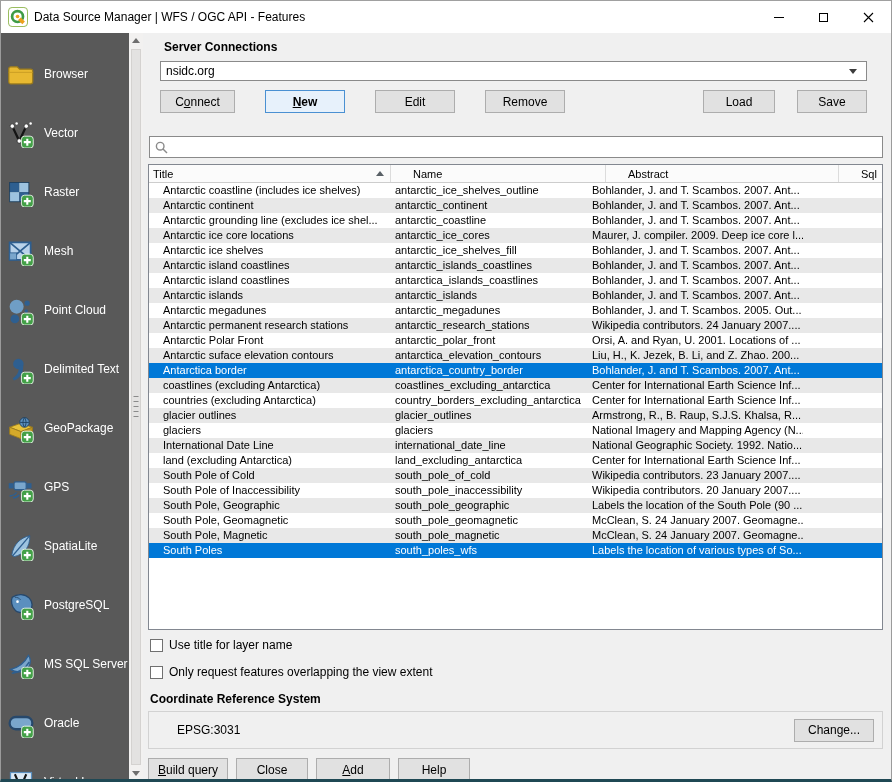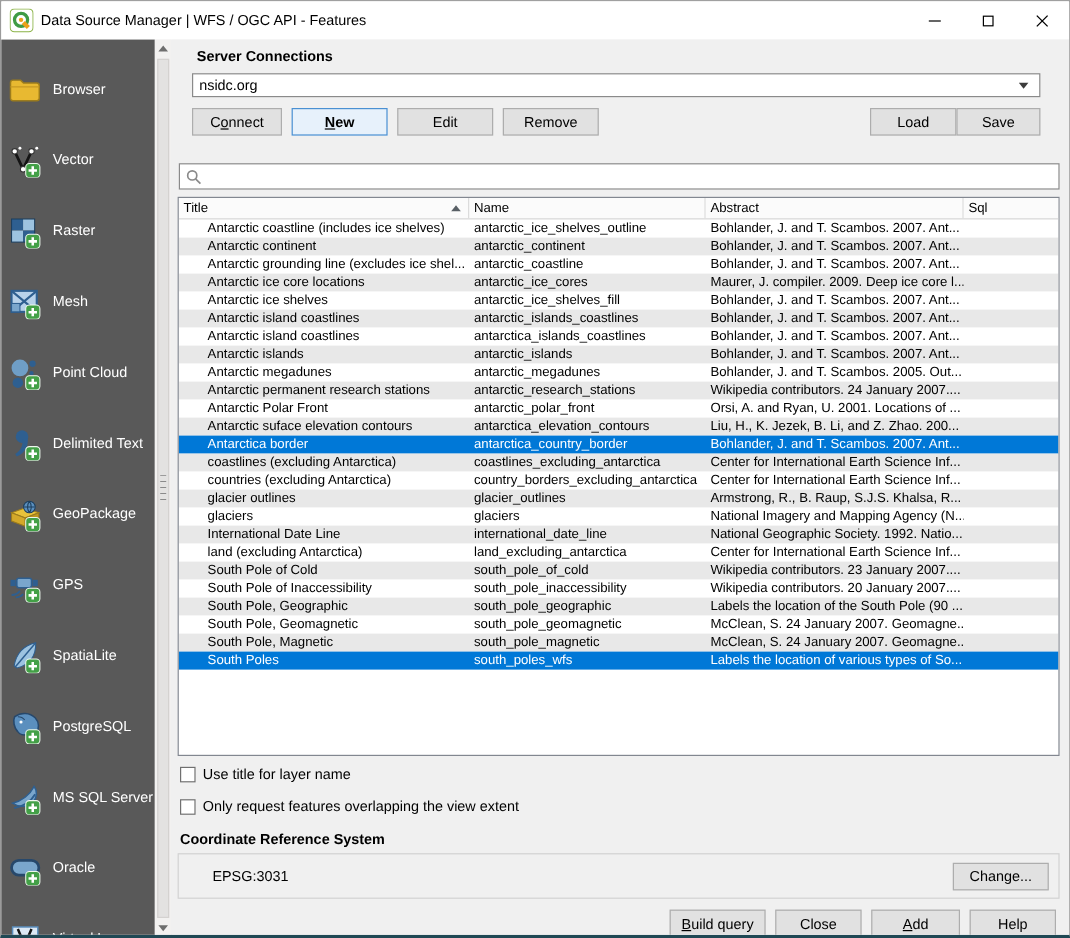--- a/index.html
+++ b/index.html
@@ -43,55 +43,55 @@
     background:repeating-linear-gradient(#8a8a8a 0 1px, transparent 1px 5px); }
 
   
   .content{ flex:1 1 auto; background:#f0f0f0; padding:0 8px 0 5px; position:relative; overflow:hidden; }
   .section-title{ font-size:12px; font-weight:bold; color:#000; margin:7px 0 0 16px; }
 
   .combo{ margin:7px 16px 0 12px; height:20px; background:#fff; border:1px solid #8a8a8a; display:flex; align-items:center; cursor:default; }
   .combo-text{ font-size:12px; padding-left:5px; flex:1 1 auto; }
   .combo-arrow{ width:0;height:0;border-left:4px solid transparent;border-right:4px solid transparent;border-top:5px solid #3c3c3c; margin-right:9px; }
 
-  .action-row{ margin:9px 16px 0 12px; display:flex; align-items:flex-start; }
+  .action-row{ margin:9px 16px 0 12px; display:flex; align-items:flex-start;gap:22px; }
   .btn{ height:23px; background:#e1e1e1; border:1px solid #adadad; font-size:12px; color:#000;
         font-family:"Liberation Sans","DejaVu Sans",sans-serif; cursor:pointer; }
   .btn.focused{ background:#e7f1fb; border:1px solid #4a90d2;font-weight:bold; }
   .gap8{ margin-left:8px; } .gap14{ margin-left:0; }
   .spacer{ flex:1 1 auto; }
   .w70{width:70px}.w72{width:72px}.w74{width:74px}.w75{width:75px}.w80{width:80px}
 
   .search-box{ margin:23px 0 0 1px; height:22px; background:#fff; border:1px solid #8a8a8a; display:flex; align-items:center; }
   .search-icon{ margin:0 4px 0 5px; display:flex; }
   .search-input{ border:none; outline:none; flex:1 1 auto; font-size:12px; height:18px; background:transparent; }
 
   
   .table{ margin-top:6px; height:466px; background:#ffffff; border:1px solid #828790; overflow:hidden; font-size:11px; }
-  .thead{ display:grid; grid-template-columns:242px 197px 215px 1fr; height:18px; background:#fbfbfb; border-bottom:1px solid #cdcdcd; }
+  .thead{ display:grid; grid-template-columns:242px 197px 215px 1fr; height:18px; background:#fbfbfb; border-bottom:1px solid #cdcdcd;gap:18px; }
   .th{ position:relative; display:flex; align-items:center; padding-left:4px; border-right:1px solid #dcdcdc; color:#000; cursor:pointer; white-space:nowrap; overflow:hidden; }
   .th:last-child{ border-right:none; }
   .sort-asc{ position:absolute; right:6px; top:6px; width:0;height:0; border-left:4px solid transparent; border-right:4px solid transparent; border-bottom:5px solid #596066; }
   .tr{ display:grid; grid-template-columns:242px 197px 215px 1fr; height:15px; line-height:15px; background:#fff; cursor:default; }
   .tr.alt{ background:#e8e8e8; }
   .tr.sel{ background:#0078d7; color:#fff; }
   .td{ white-space:nowrap; overflow:hidden; padding-left:4px; }
-  .td-title{ padding-left:24px; }
+  .td-title{ padding-left:14px; }
 
   
   .opt-row{ display:flex; align-items:center; margin-left:2px; cursor:default; }
   .opt1{ margin-top:8px; } .opt2{ margin-top:13px; }
   .cb{ width:13px; height:13px; background:#fff; border:1px solid #707070; flex:0 0 auto; }
   .opt-label{ font-size:12px; margin-left:6px; color:#000; }
   .crs-title{ font-size:12px; font-weight:bold; margin:13px 0 0 2px; }
   .crs-panel{ margin-top:5px; height:38px; border:1px solid #d2d2d2; display:flex; align-items:center; }
   .crs-value{ font-size:12px; margin-left:28px; flex:1 1 auto; }
   .crs-panel .btn{ margin-right:8px; }
 
-  .footer-row{ margin-top:9px; display:flex; justify-content:flex-end; padding-right:3px; }
+  .footer-row{ margin-top:9px; display:flex; justify-content:flex-start; padding-right:3px; }
 
   u{ text-decoration:underline; }
 </style>
 </head>
 <body>
 
 <div class="window">
 
   <div class="titlebar">
     <span class="app-logo">

